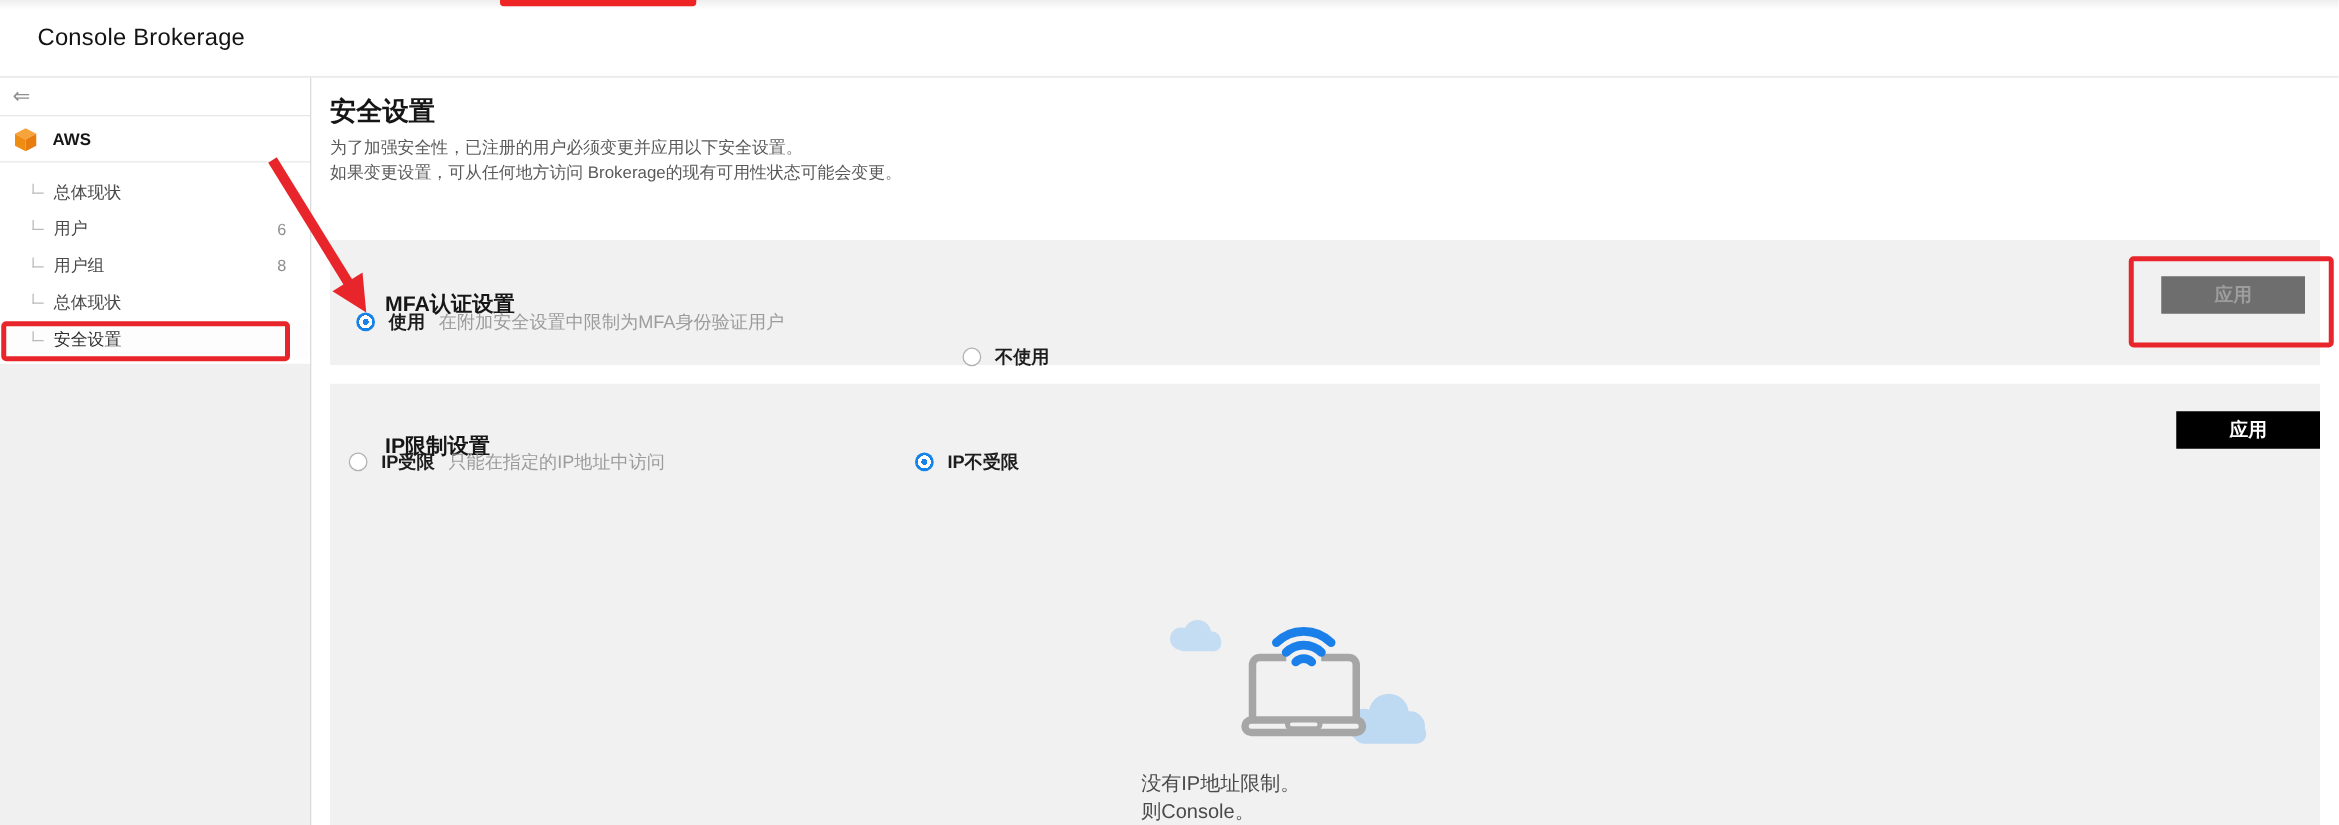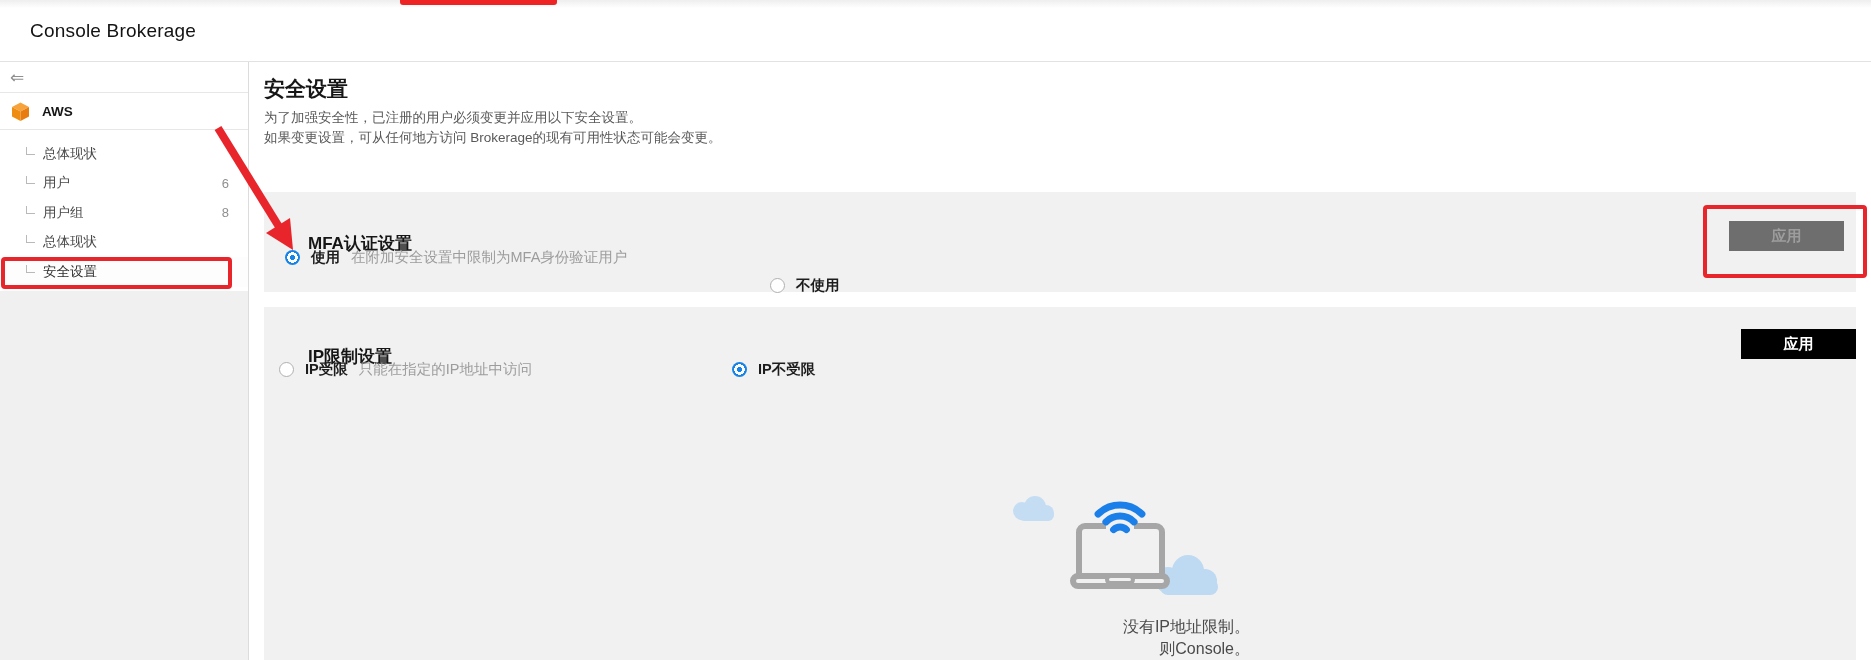--- a/index.html
+++ b/index.html
@@ -80,21 +80,21 @@
 
   .btn {
     position:absolute; width:115px; height:30px; border:none; cursor:pointer;
     display:flex; align-items:center; justify-content:center;
     font-family:inherit; font-size:15px; font-weight:bold;
   }
   .btn-mfa { right:12px; top:29px; background:#6e6e6e; color:#9d9d9d; }
   .btn-ip  { right:0;    top:22px; background:#000000; color:#ffffff; }
 
   
-  .empty { position:absolute; left:706px; top:188px; width:280px; text-align:right; }
+  .empty { position:absolute; left:649px; top:188px; width:280px; text-align:left; }
   .empty-text { margin:2px 0 0; font-size:16px; color:#4a4a4a; line-height:22px; }
 
   
   .ann { position:absolute; border:4px solid #e8252a; border-radius:4px; pointer-events:none; z-index:40; }
   .ann-sidebar { left:1px;    top:257px; width:231px; height:32px; }
   .ann-button  { left:1703px; top:205px; width:164px; height:73px; }
   .ann-arrow   { position:absolute; left:150px; top:85px; width:170px; height:180px; pointer-events:none; z-index:41; }
 </style>
 </head>
 <body>

